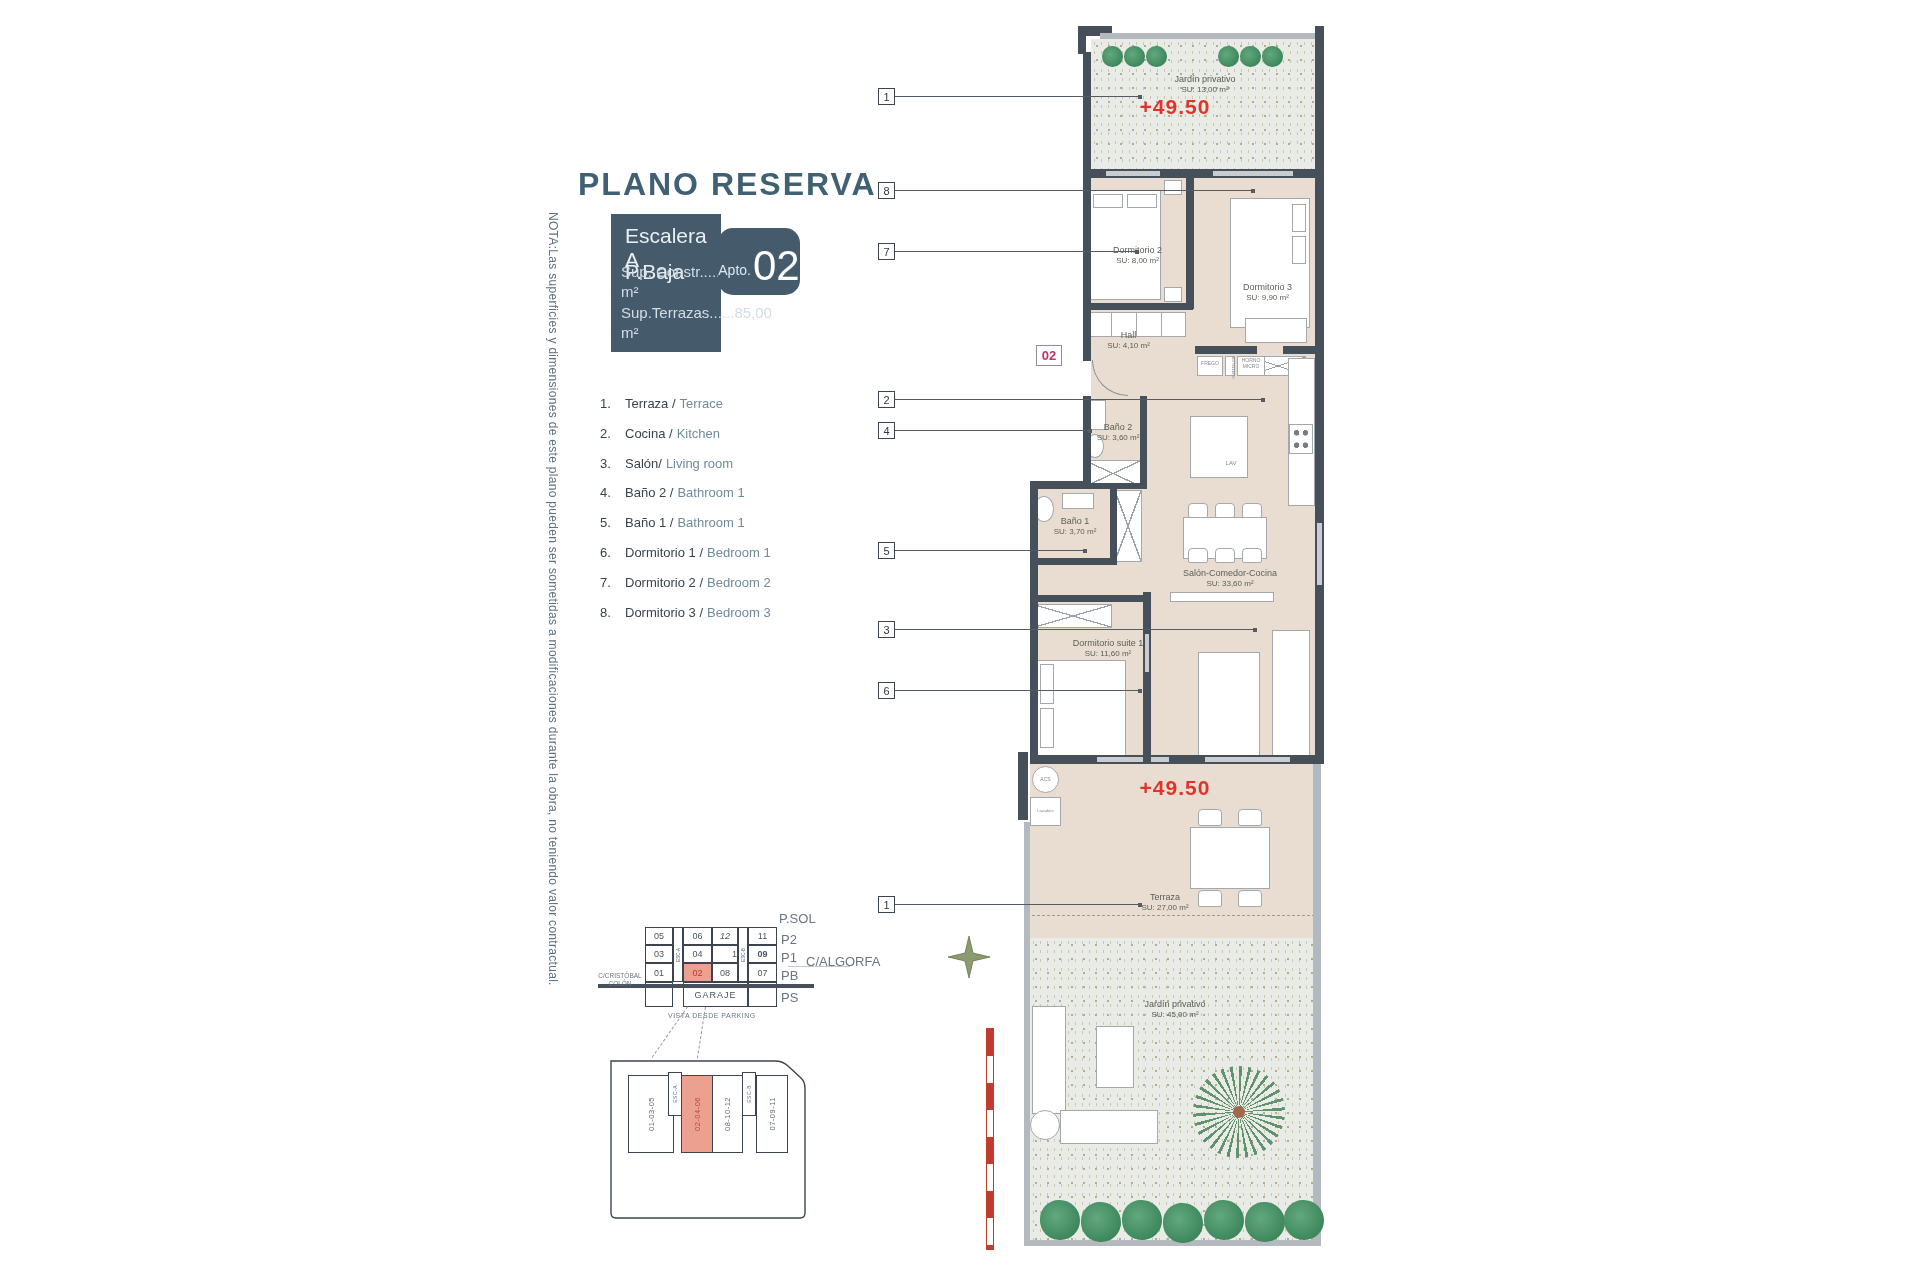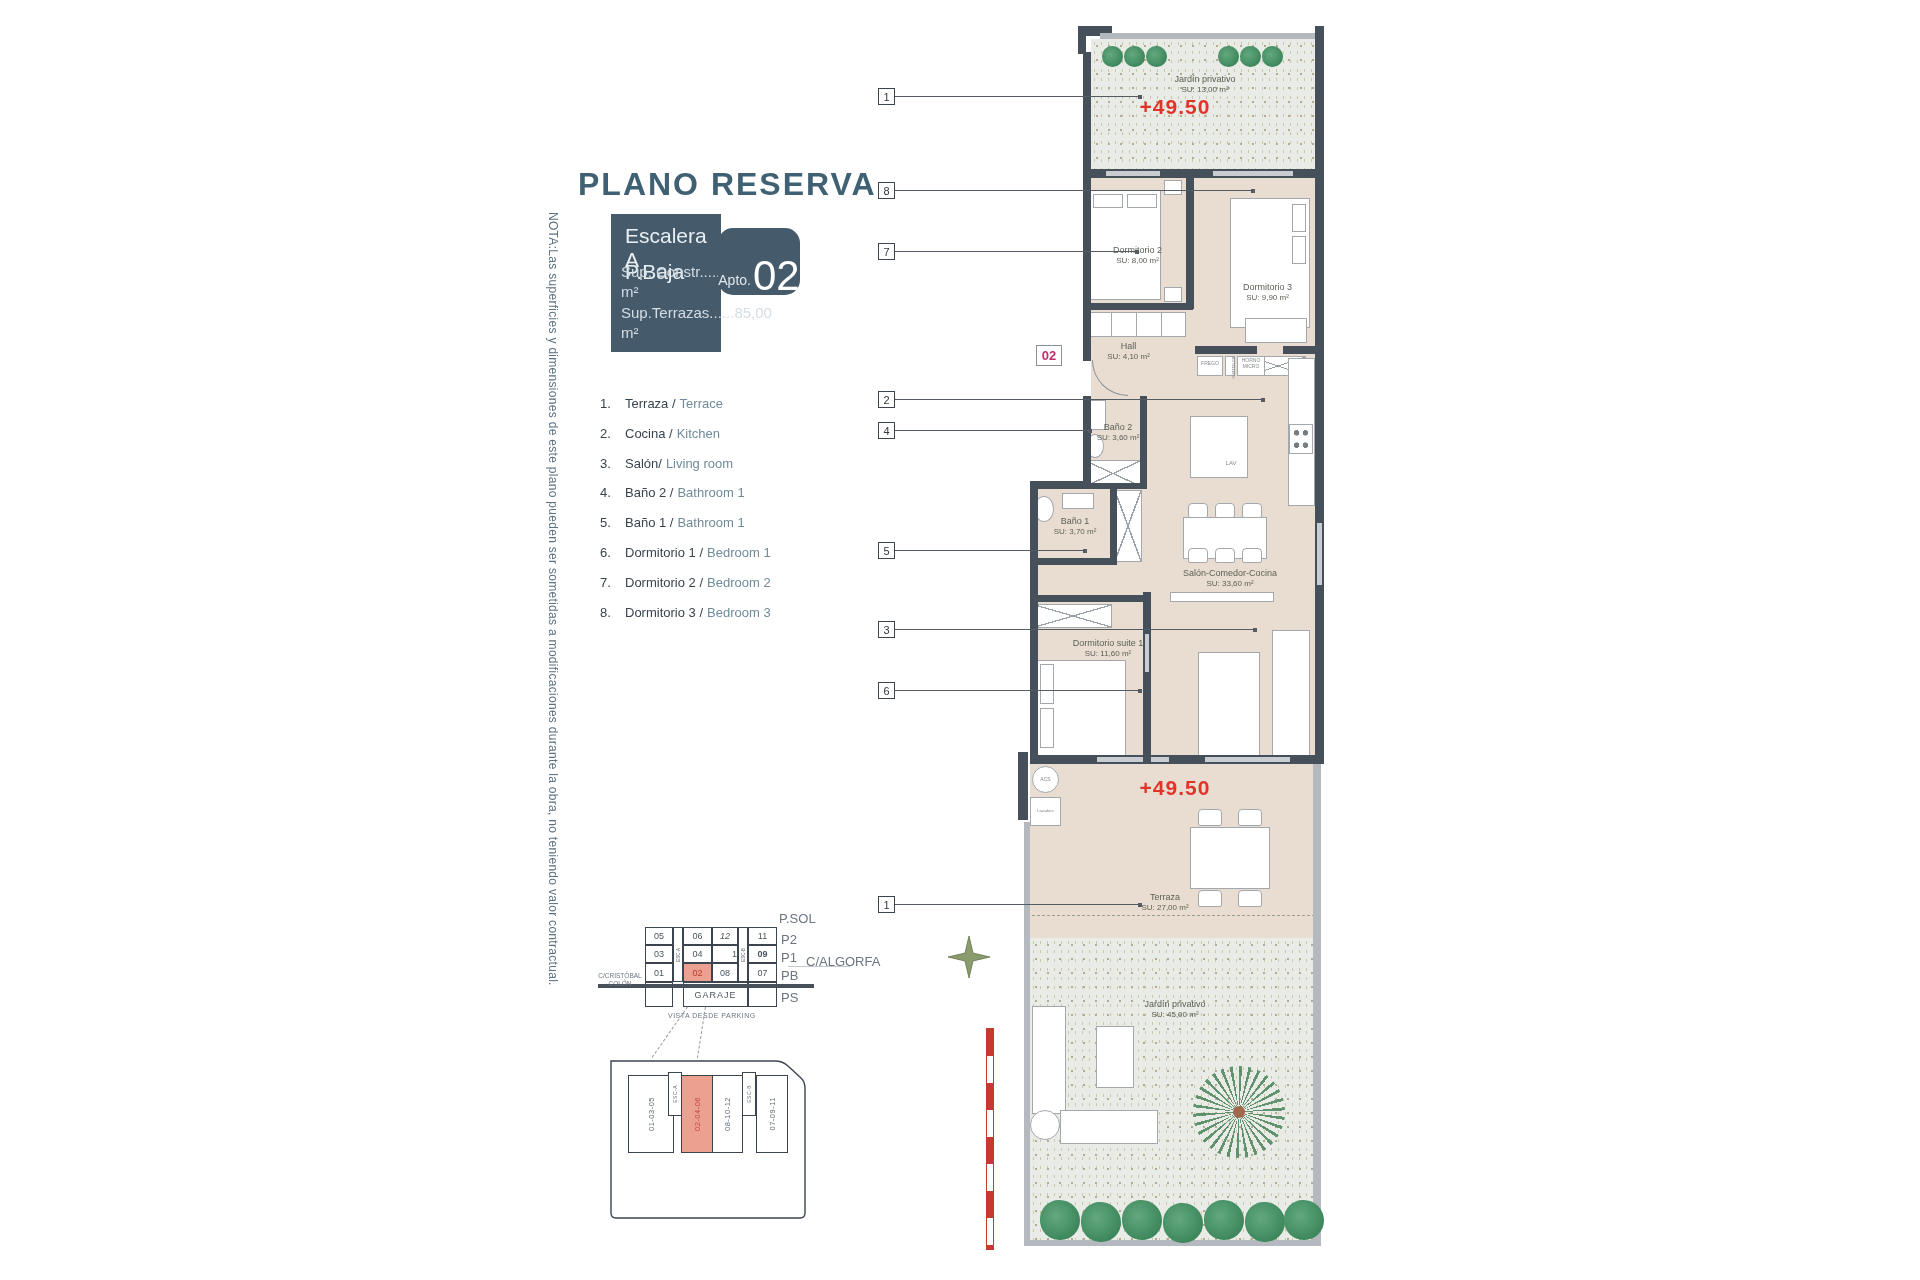--- a/index.html
+++ b/index.html
@@ -9,21 +9,21 @@
 
   
   #plano-title{position:absolute;left:578px;top:166px;font-size:32px;font-weight:600;
                color:#3f6173;letter-spacing:2px;}
   .hdr-box{position:absolute;background:#455a6b;}
   #hdr-box1{left:604px;top:214px;width:110px;height:138px;margin-left:7px;}
   #hdr-box1 .stair{position:absolute;left:14px;top:10px;font-size:21px;color:#e9eff3;}
   #hdr-box1 .floor{position:absolute;left:14px;top:46px;font-size:21px;color:#e9eff3;}
   #hdr-box1 .sup{position:absolute;left:10px;bottom:9px;font-size:15px;color:#d3dde4;line-height:1.35;}
   #hdr-box2{left:718px;top:228px;width:82px;height:67px;display:flex;align-items:flex-end;
-            justify-content:center;padding-bottom:1px;box-sizing:border-box;border-radius:15px;}
+            justify-content:center;padding-bottom:11px;box-sizing:border-box;border-radius:15px;}
   #hdr-box2 .apto{font-size:14px;color:#dfe7ec;margin:0 2px 6px 0;}
   #hdr-box2 .num{font-size:42px;line-height:0.85;color:#fff;}
 
   
   #note{position:absolute;left:546px;top:212px;height:910px;writing-mode:vertical-rl;
         font-size:12px;color:#5c7180;letter-spacing:0.3px;}
 
   
   .legend-item{position:absolute;left:600px;font-size:13px;color:#39434d;white-space:nowrap;}
   .legend-item .num{display:inline-block;width:25px;}
@@ -326,21 +326,21 @@
   <div class="room-label" style="left:1095px;top:245px;width:85px">
     <div>Dormitorio 2</div>
     <div class="su">SU: 8,00 m²</div>
   </div>
 
   <div class="room-label" style="left:1225px;top:282px;width:85px">
     <div>Dormitorio 3</div>
     <div class="su">SU: 9,90 m²</div>
   </div>
 
-  <div class="room-label" style="left:1096px;top:341px;width:65px">
+  <div class="room-label" style="left:1096px;top:330px;width:65px">
     <div>Hall</div>
     <div class="su">SU: 4,10 m²</div>
   </div>
 
   <div class="room-label" style="left:1088px;top:422px;width:60px">
     <div>Baño 2</div>
     <div class="su">SU: 3,60 m²</div>
   </div>
 
   <div class="room-label" style="left:1045px;top:516px;width:60px">

